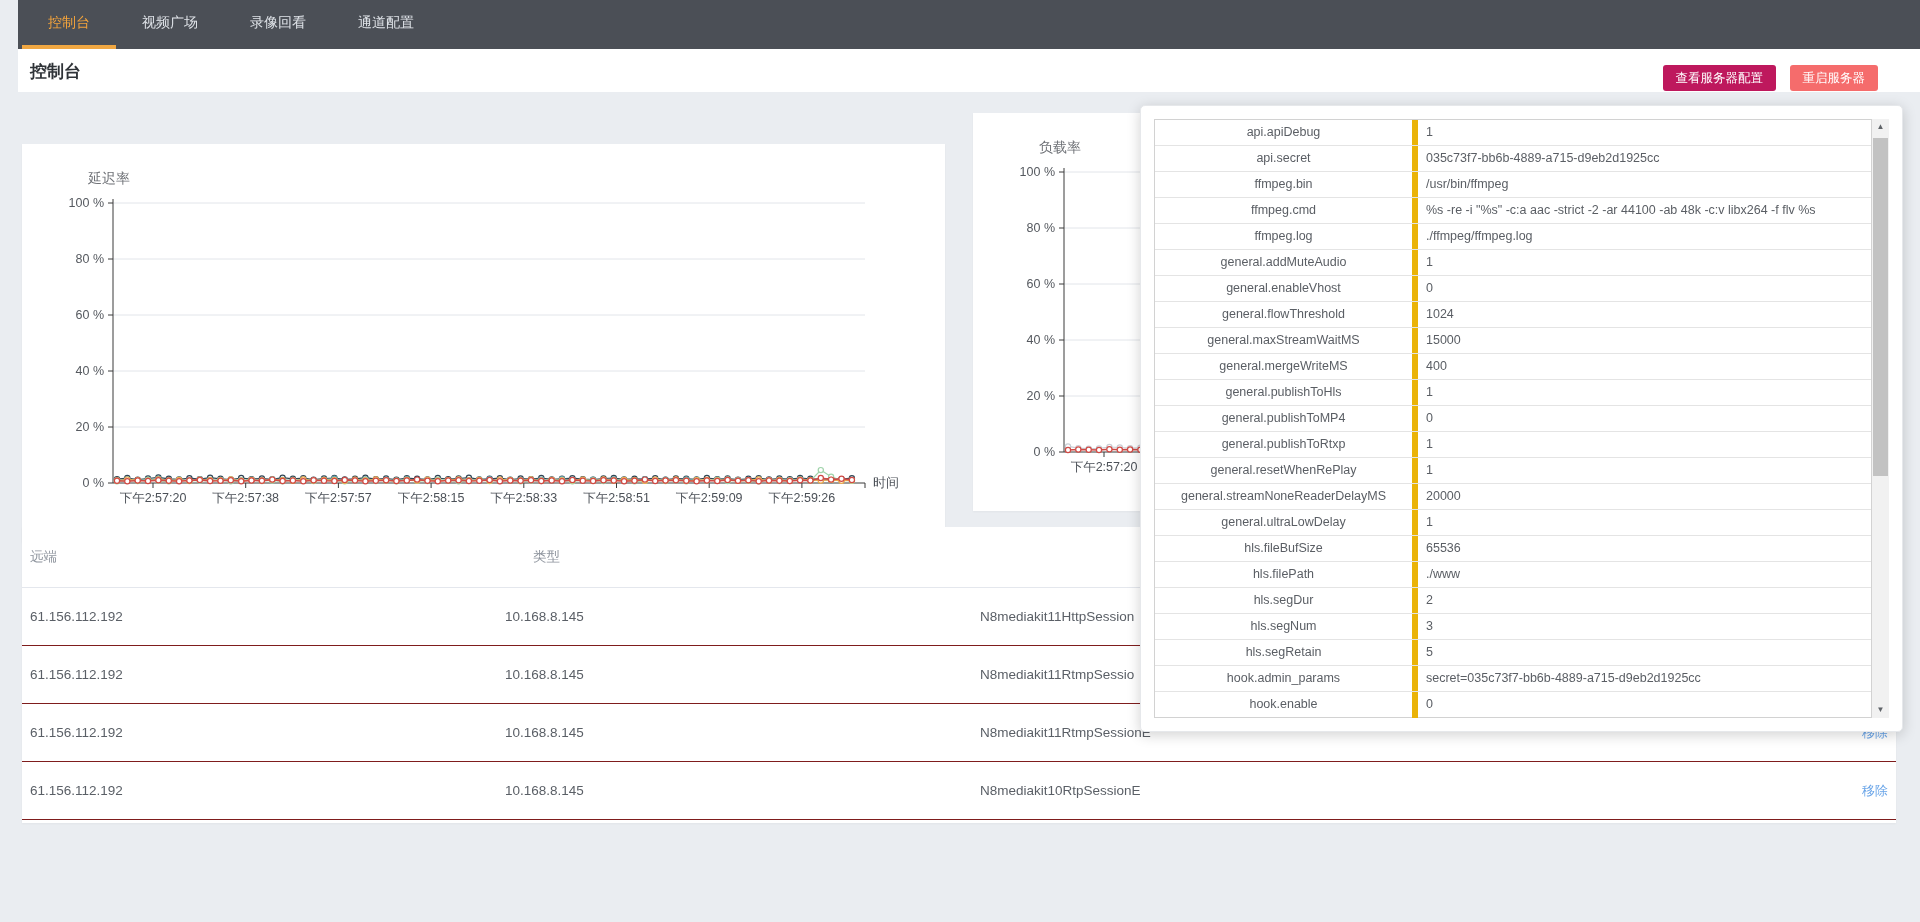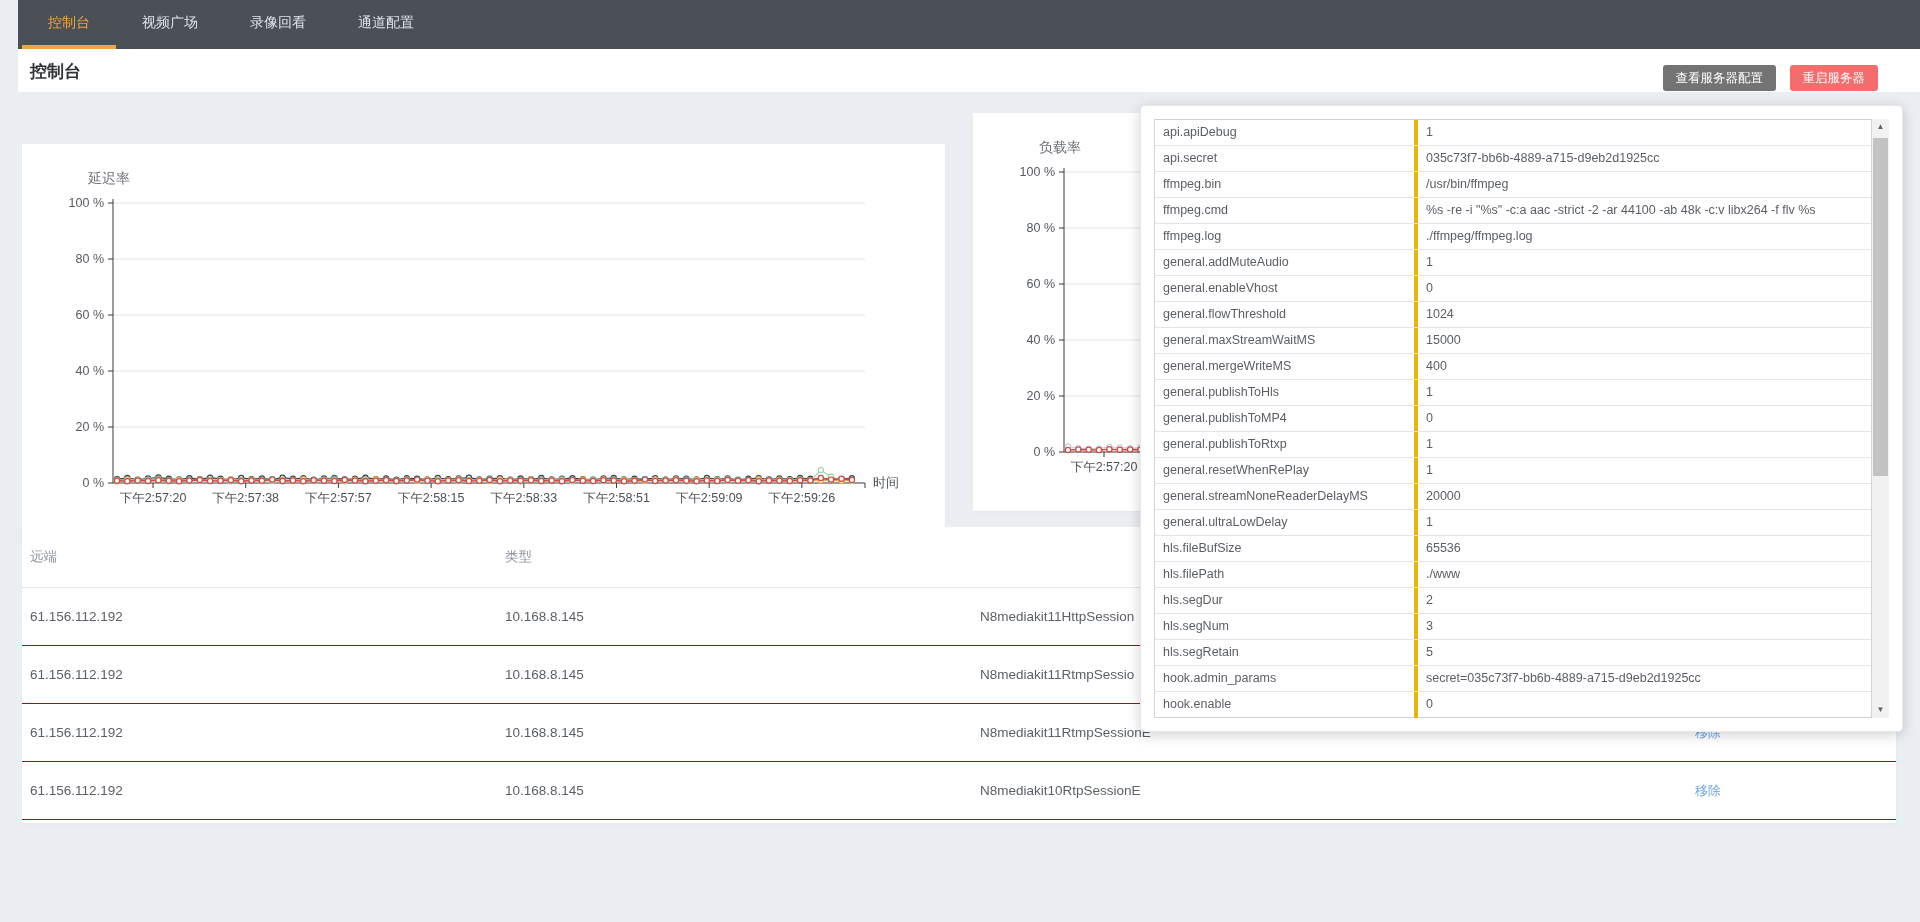--- a/index.html
+++ b/index.html
@@ -8,44 +8,44 @@
 
   
   .navbar { position:absolute; left:18px; right:0; top:0; height:49px; background:#4b4f56; display:flex; align-items:stretch; padding-left:4px; }
   .nav-item { display:flex; align-items:center; padding:0 26px; font-size:14px; color:#dfe3e8; cursor:pointer; border-bottom:4px solid transparent; }
   .nav-item.active { color:#f2a33c; border-bottom-color:#f0a742; }
 
   
   .header-band { position:absolute; left:18px; right:0; top:49px; height:43px; background:#ffffff; }
   .page-title { position:absolute; left:12px; top:11px; font-size:17px; font-weight:bold; color:#2f3338; }
   .hdr-btn { position:absolute; top:16px; height:26px; border:none; border-radius:3px; color:#fff; font-size:12.5px; padding:0 13px; cursor:pointer; font-family:inherit; }
-  .btn-blue { right:144px; background:#737373; }
+  .btn-blue { right:144px; background:#be185d; }
   .btn-red  { right:42px;  background:#f56c6c; }
 
   
   .card { position:absolute; background:#fff; box-shadow:0 1px 2px rgba(0,0,0,0.04); }
   #chart-card-1 { left:22px;  top:113px; width:923px; height:398px;margin-top:31px; }
   #chart-card-2 { left:973px; top:113px; width:923px; height:398px; }
   #table-card   { left:22px;  top:527px; width:1874px; height:296px; }
 
   
   .tbl-row { display:grid; grid-template-columns:475px 475px 715px 1fr; align-items:center; }
-  .tbl-head { height:61px; color:#8f959e; font-size:13.5px; border-bottom:1px solid #e4e7ed; }
+  .tbl-head { height:61px; color:#8f959e; font-size:13.5px; border-bottom:1px solid #e4e7ed;gap:28px; }
   .tbl-body-row { height:58px; color:#5a5f66; font-size:13.5px; border-bottom:1px solid #7f1d1d; background:#fff; }
   .tbl-cell { padding:0 8px; overflow:hidden; white-space:nowrap; }
-  .cell-action { text-align:left; }
+  .cell-action { text-align:right; }
   .remove-link { color:#68a4e8; cursor:pointer; font-size:13px; }
 
   
   .config-panel { position:absolute; left:1140px; top:105px; width:763px; height:627px; background:#fff; border:1px solid #e6e8eb; border-radius:5px; box-shadow:0 3px 14px rgba(0,0,0,0.18); padding:13px; z-index:10; }
   .config-inner { display:flex; height:100%; }
   .config-table { flex:1; border:1px solid #d2d2d2; }
   .config-row { display:flex; height:26px; border-bottom:1px solid #e4e4e4; font-size:12.5px; color:#5a5e64; }
   .config-row:last-child { border-bottom:none; }
-  .config-key { width:263px; text-align:left; padding:0 8px; line-height:25px; border-right:4px solid #eab308; white-space:nowrap; }
+  .config-key { width:263px; text-align:center; padding:0 8px; line-height:25px; border-right:6px solid #eab308; white-space:nowrap; }
   .config-val { flex:1; padding:0 8px; line-height:25px; white-space:nowrap; overflow:hidden; }
   .config-scrollbar { width:17px; background:#f1f1f1; position:relative; margin-left:0; }
   .sb-arrow { position:absolute; left:0; width:17px; height:16px; font-size:8px; color:#5f6368; text-align:center; line-height:16px; cursor:pointer; }
   .sb-up { top:0; } .sb-down { bottom:0; }
   .sb-thumb { position:absolute; left:1px; top:19px; width:15px; height:338px; background:#c2c2c2; cursor:pointer; }
 
   svg text { font-family:"Liberation Sans","DejaVu Sans",sans-serif; }
 </style>
 </head>
 <body>

